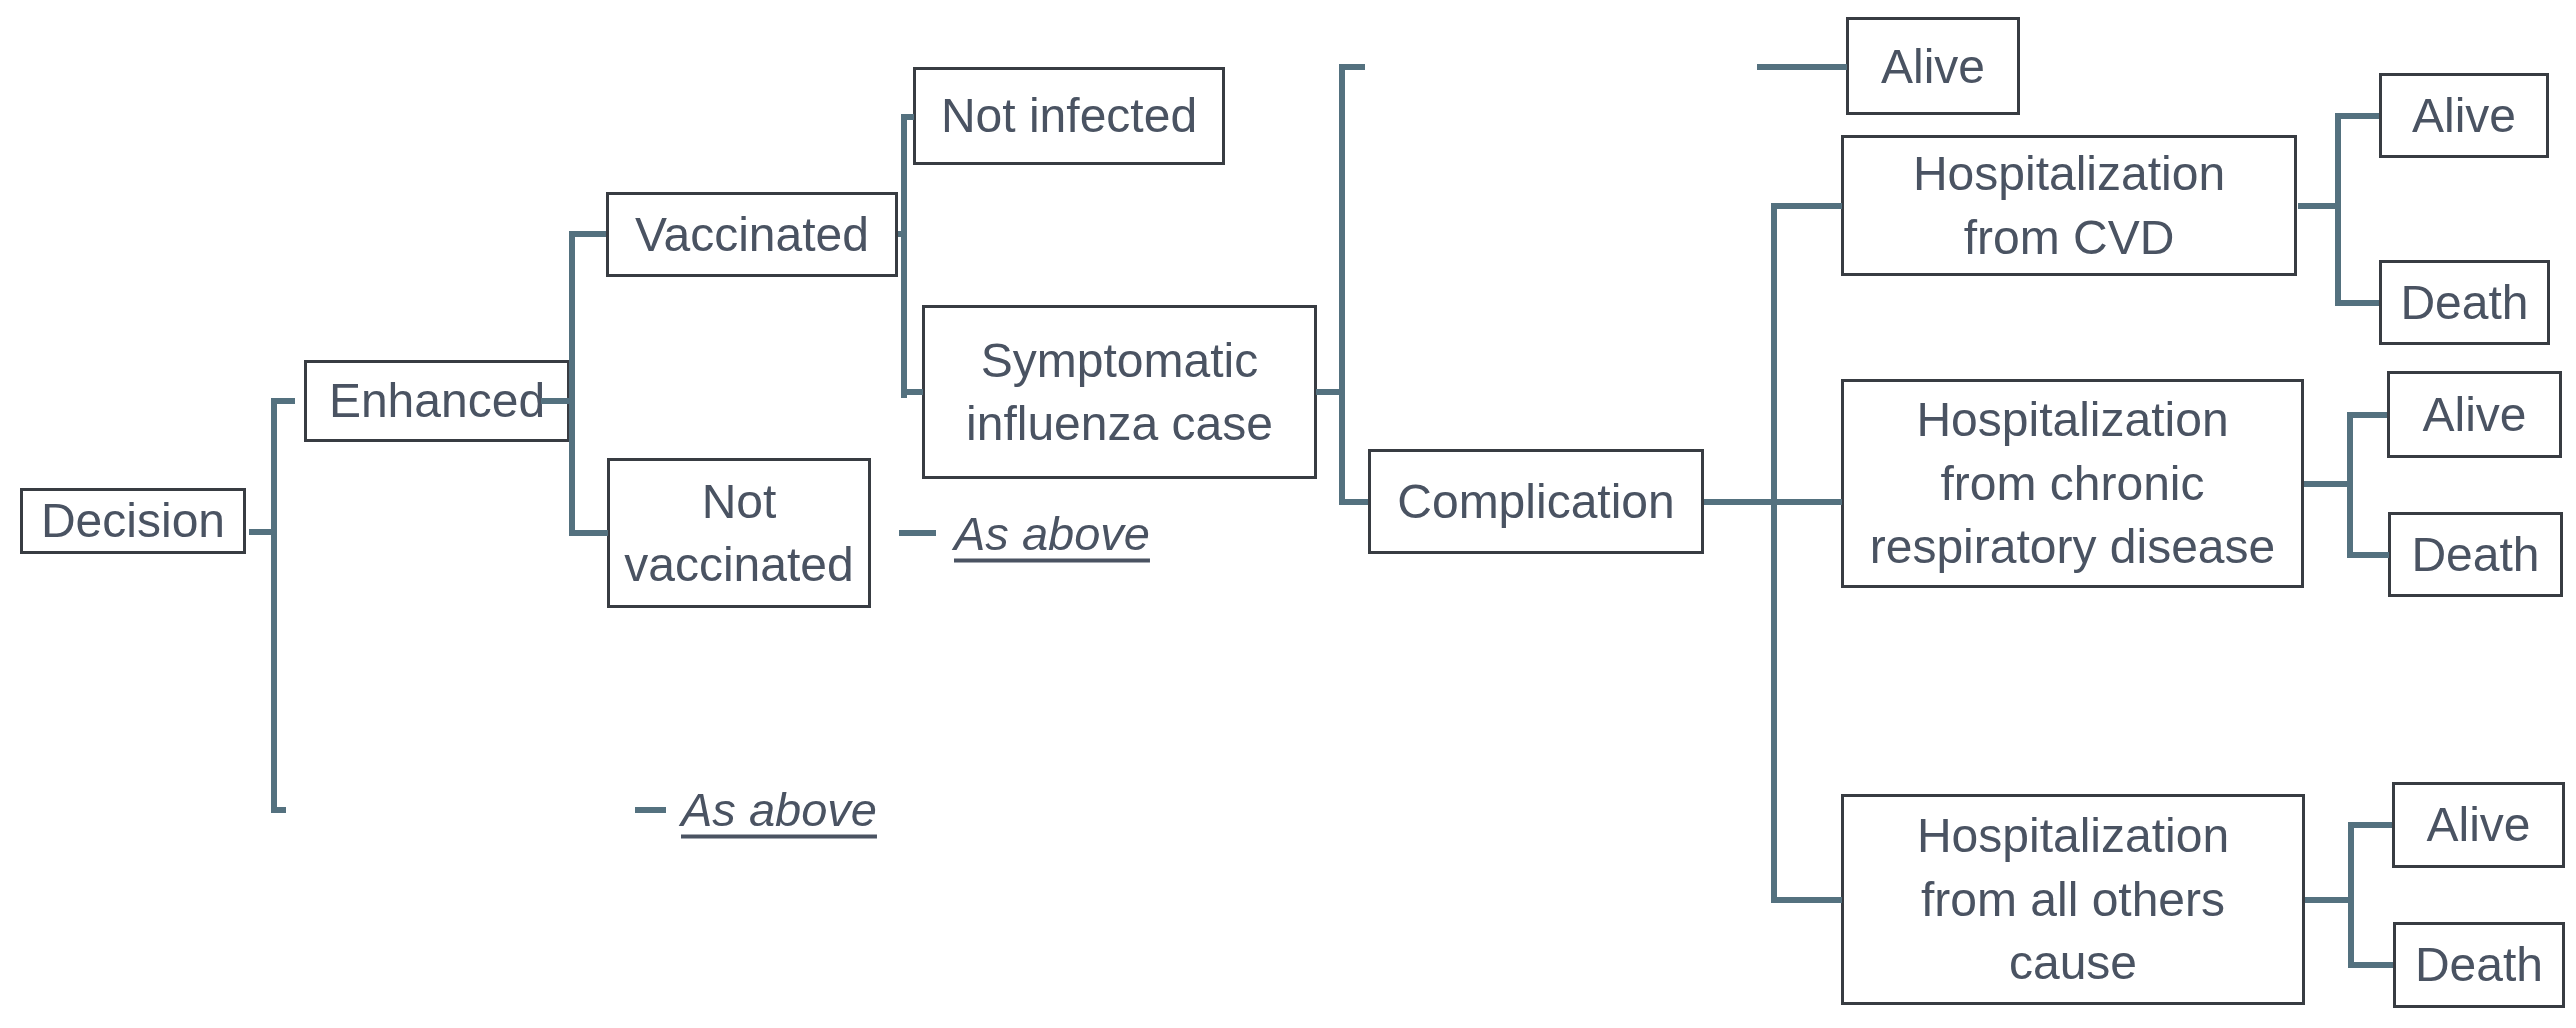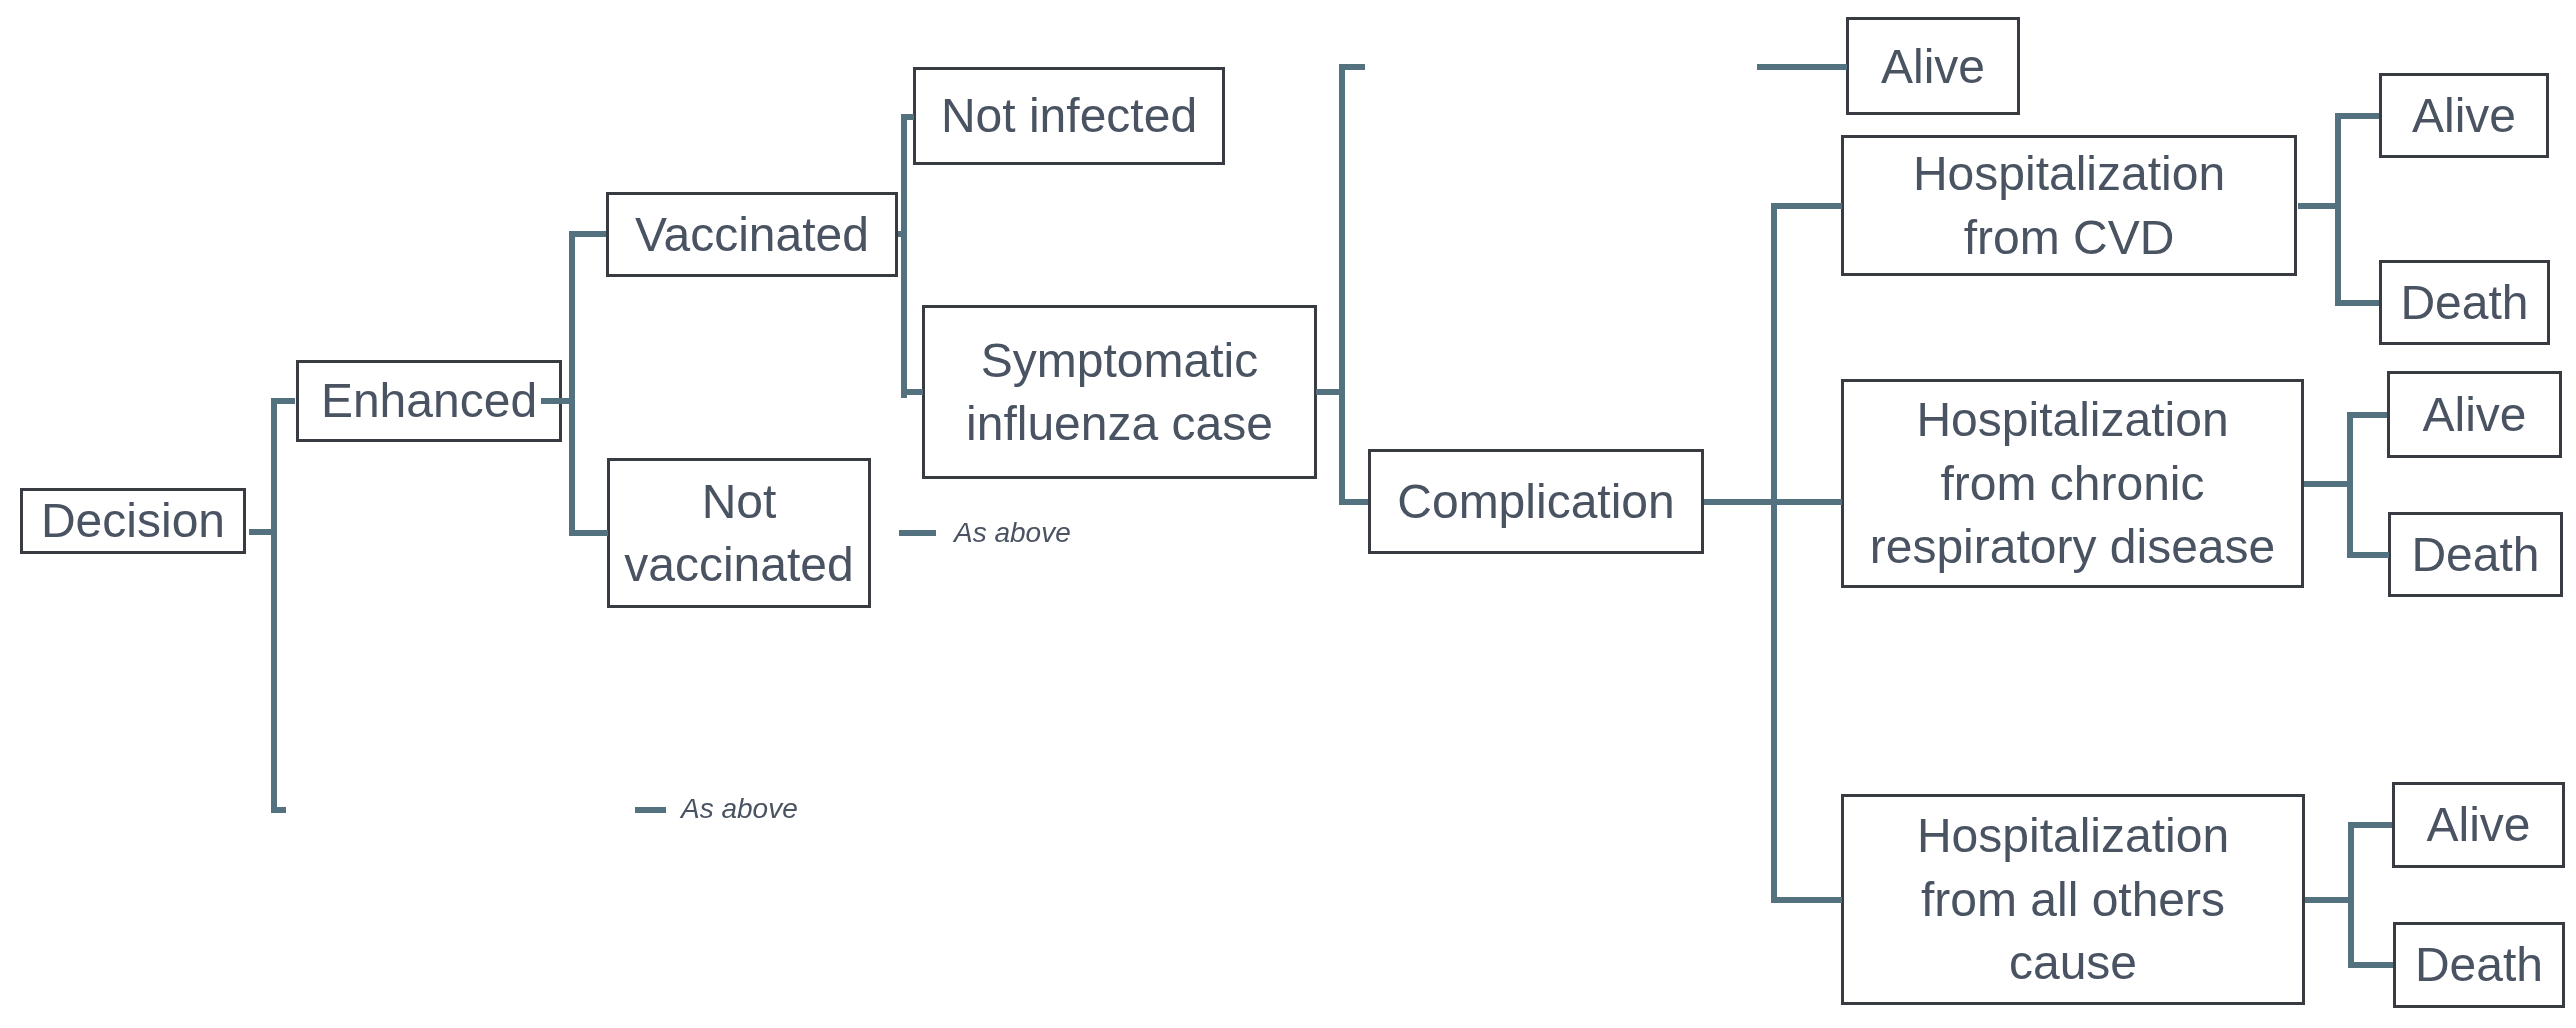--- a/index.html
+++ b/index.html
@@ -14,27 +14,27 @@
   #canvas{position:relative;width:2576px;height:1029px;}
   .node{
     position:absolute;box-sizing:border-box;
     border:3.2px solid var(--box-border);background:var(--box-fill);
     color:var(--text);font-size:48px;line-height:1.32;
     display:flex;align-items:center;justify-content:center;
     text-align:center;white-space:pre-line;
   }
   .ln{position:absolute;background:var(--connector);}
   .asabove{
-    position:absolute;color:var(--text);font-size:28px;font-style:italic;
-    text-underline-offset:9px;
+    position:absolute;color:var(--text);font-size:47px;font-style:italic;
+    text-decoration:underline;text-underline-offset:9px;
     transform:translateY(-50%);white-space:nowrap;
   }
   
   #decision{left:20px;top:488px;width:226px;height:66px;}
-  #enhanced{left:296px;top:360px;width:266px;height:82px;}
+  #enhanced{left:304px;top:360px;width:266px;height:82px;}
   #not-enhanced{left:286px;top:767px;width:349px;height:85px;}
   #vaccinated{left:606px;top:192px;width:292px;height:85px;}
   #not-vaccinated{left:607px;top:458px;width:264px;height:150px;}
   #not-infected{left:913px;top:67px;width:312px;height:98px;}
   #symptomatic{left:922px;top:305px;width:395px;height:174px;}
   #no-complication{left:1364px;top:18px;width:393px;height:100px;}
   #alive-nc{left:1846px;top:17.4px;width:174px;height:98px;}
   #complication{left:1368px;top:449px;width:336px;height:105px;}
   #hosp-cvd{left:1841px;top:135px;width:456px;height:141px;}
   #alive-cvd{left:2379px;top:73px;width:170px;height:85px;}

